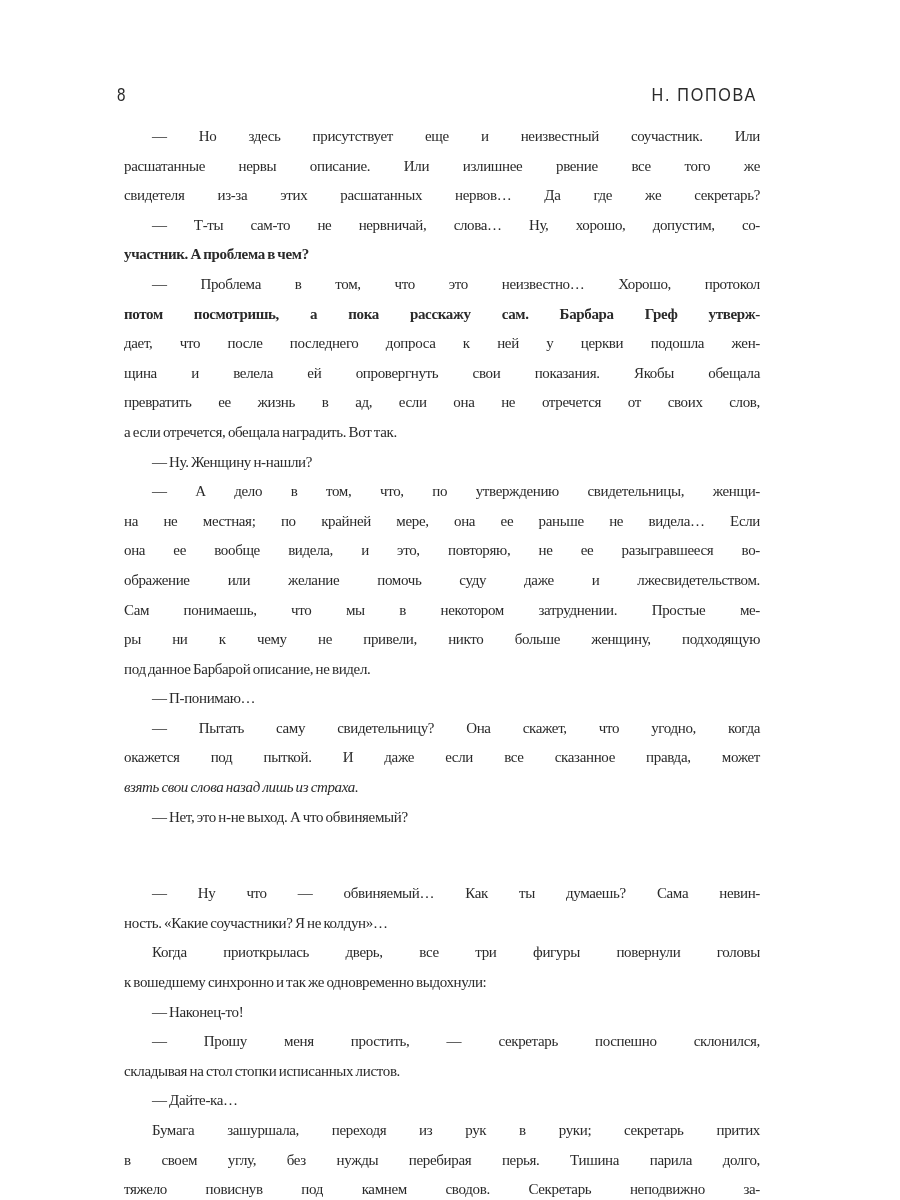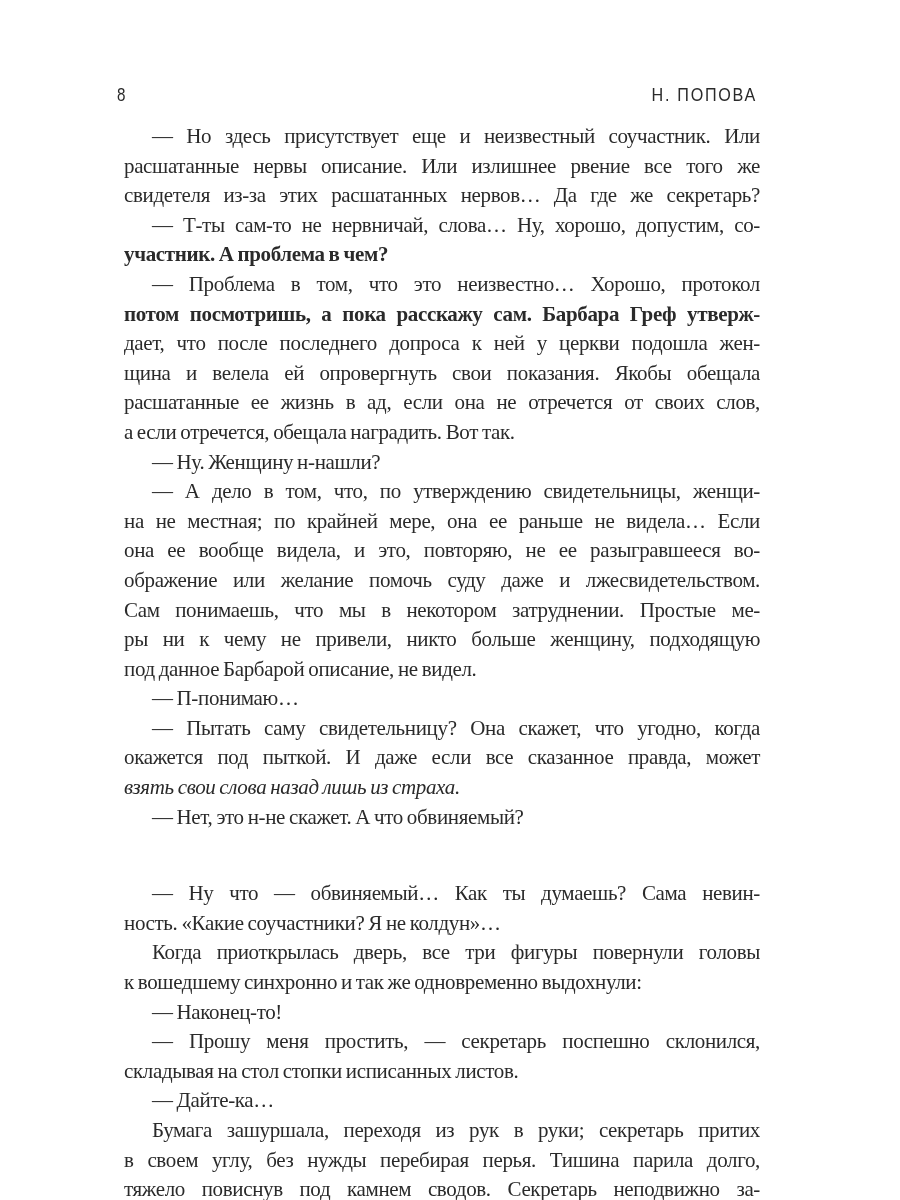--- a/index.html
+++ b/index.html
@@ -52,21 +52,21 @@
     .body-text {
       position: absolute;
       top: 122px;
       left: 124px;
       width: 636px;
     }
     .line {
       display: block;
       height: 29.6px;
       line-height: 29.6px;
-      font-size: 21px;
+      font-size: 15px;
       white-space: nowrap;
       text-align: justify;
       text-align-last: justify;
       letter-spacing: -0.35px;
       word-spacing: -1px;
     }
     .line.indent {
       padding-left: 28px;
     }
     .line.last {
@@ -85,35 +85,35 @@
   <div class="body-text" id="body-text">
       <span class="line indent" style="display: block;">— Но здесь присутствует еще и неизвестный соучастник. Или</span>
       <span class="line" style="display: block;">расшатанные нервы описание. Или излишнее рвение все того же</span>
       <span class="line" style="display: block;">свидетеля из-за этих расшатанных нервов… Да где же секретарь?</span>
       <span class="line indent" style="display: block;">— Т-ты сам-то не нервничай, слова… Ну, хорошо, допустим, со-</span>
       <span class="line last" style="display: block; font-weight: bold;">участник. А проблема в чем?</span>
       <span class="line indent" style="display: block;">— Проблема в том, что это неизвестно… Хорошо, протокол</span>
       <span class="line" style="display: block; font-weight: bold;">потом посмотришь, а пока расскажу сам. Барбара Греф утверж-</span>
       <span class="line" style="display: block;">дает, что после последнего допроса к ней у церкви подошла жен-</span>
       <span class="line" style="display: block;">щина и велела ей опровергнуть свои показания. Якобы обещала</span>
-      <span class="line" style="display: block;">расшатанные ее жизнь в ад, если она не отречется от своих слов,</span>
+      <span class="line" style="display: block;">превратить ее жизнь в ад, если она не отречется от своих слов,</span>
       <span class="line last" style="display: block;">а если отречется, обещала наградить. Вот так.</span>
       <span class="line indent last" style="display: block;">— Ну. Женщину н-нашли?</span>
       <span class="line indent" style="display: block;">— А дело в том, что, по утверждению свидетельницы, женщи-</span>
       <span class="line" style="display: block;">на не местная; по крайней мере, она ее раньше не видела… Если</span>
       <span class="line" style="display: block;">она ее вообще видела, и это, повторяю, не ее разыгравшееся во-</span>
       <span class="line" style="display: block;">ображение или желание помочь суду даже и лжесвидетельством.</span>
       <span class="line" style="display: block;">Сам понимаешь, что мы в некотором затруднении. Простые ме-</span>
       <span class="line" style="display: block;">ры ни к чему не привели, никто больше женщину, подходящую</span>
       <span class="line last" style="display: block;">под данное Барбарой описание, не видел.</span>
       <span class="line indent last" style="display: block;">— П-понимаю…</span>
       <span class="line indent" style="display: block;">— Пытать саму свидетельницу? Она скажет, что угодно, когда</span>
       <span class="line" style="display: block;">окажется под пыткой. И даже если все сказанное правда, может</span>
       <span class="line last" style="display: block; font-style: italic;">взять свои слова назад лишь из страха.</span>
-      <span class="line indent last" style="display: block;">— Нет, это н-не скажет. А что обвиняемый?</span>
+      <span class="line indent last" style="display: block;">— Нет, это н-не выход. А что обвиняемый?</span>
       <span class="line indent" style="display: block; margin-top: 47px;">— Ну что — обвиняемый… Как ты думаешь? Сама невин-</span>
       <span class="line last" style="display: block;">ность. «Какие соучастники? Я не колдун»…</span>
       <span class="line indent" style="display: block; font-family: Liberation Serif, serif;">Когда приоткрылась дверь, все три фигуры повернули головы</span>
       <span class="line last" style="display: block;">к вошедшему синхронно и так же одновременно выдохнули:</span>
       <span class="line indent last" style="display: block;">— Наконец-то!</span>
       <span class="line indent" style="display: block;">— Прошу меня простить, — секретарь поспешно склонился,</span>
       <span class="line last" style="display: block;">складывая на стол стопки исписанных листов.</span>
       <span class="line indent last" style="display: block;">— Дайте-ка…</span>
       <span class="line indent" style="display: block;">Бумага зашуршала, переходя из рук в руки; секретарь притих</span>
       <span class="line" style="display: block;">в своем углу, без нужды перебирая перья. Тишина парила долго,</span>

